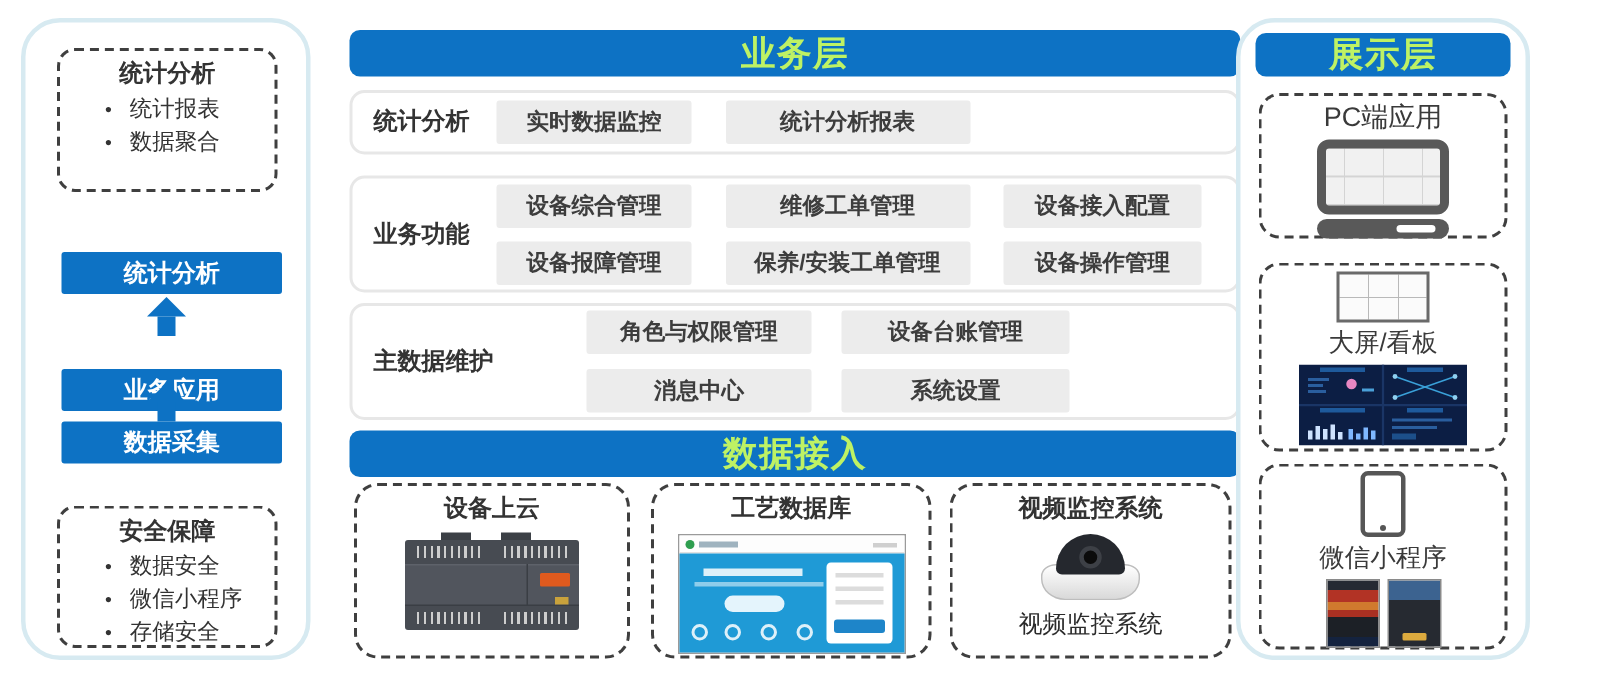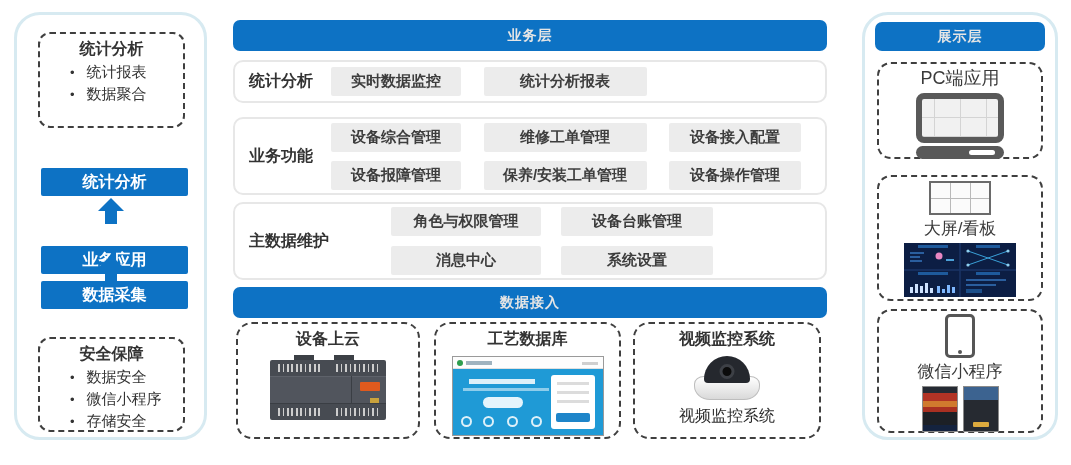--- a/index.html
+++ b/index.html
@@ -10,25 +10,25 @@
     --chiptx:#3d3d3d;
     --label:#333333;
   }
   *{box-sizing:border-box;margin:0;padding:0;}
   body{background:#ffffff;font-family:"Liberation Sans",sans-serif;}
   #root{position:relative;width:1071px;height:465px;background:#fff;overflow:hidden;}
 
   
   .panel{position:absolute;border:3px solid var(--pale);border-radius:26px;background:#fff;}
   #left-panel{left:14px;top:12px;width:193px;height:428px;}
-  #right-panel{left:862px;top:12px;width:196px;height:428px;}
-
-  
-  .blue-header{position:absolute;background:var(--blue);color:#e5e5e5;font-weight:bold;
-    font-size:14px;text-align:center;border-radius:7px;letter-spacing:1px;
+  #right-panel{left:824px;top:12px;width:196px;height:428px;}
+
+  
+  .blue-header{position:absolute;background:var(--blue);color:#bef264;font-weight:bold;
+    font-size:23px;text-align:center;border-radius:7px;letter-spacing:1px;
     display:flex;align-items:center;justify-content:center;}
   .dashed-box{position:absolute;border:2px dashed var(--dash);border-radius:12px;}
   .box-title{font-weight:bold;font-size:16px;color:var(--label);text-align:center;margin-top:5px;}
   .bullet-row{display:flex;align-items:center;font-size:15px;color:#333;margin:3px 0 0 30px;}
   .bullet-dot{margin-right:12px;font-size:13px;color:#333;}
 
   
   .stack-bar{position:absolute;left:24px;width:147px;height:28px;background:var(--blue);
     color:#fff;font-weight:bold;font-size:16px;display:flex;align-items:center;justify-content:center;border-radius:2px;}
   .up-arrow{position:absolute;left:50%;transform:translateX(-50%);display:flex;flex-direction:column;align-items:center;}

